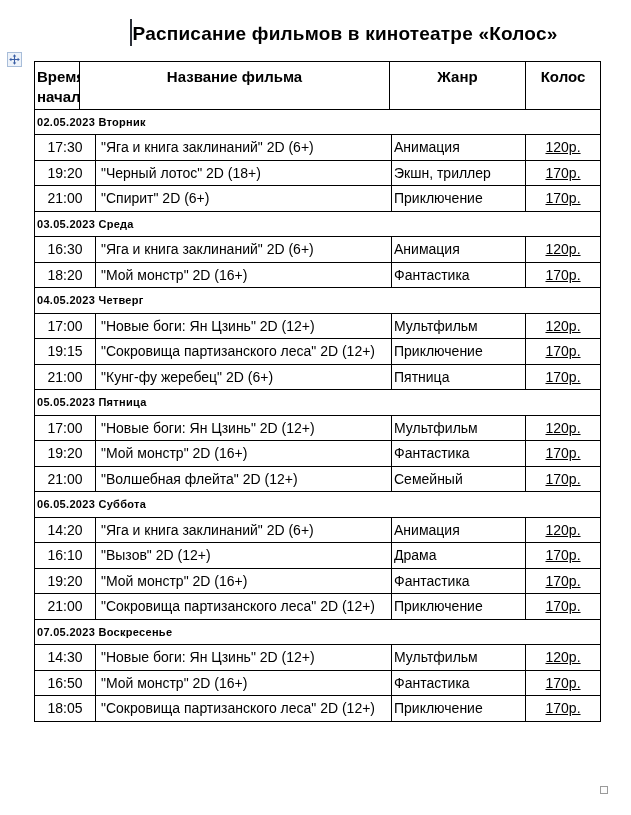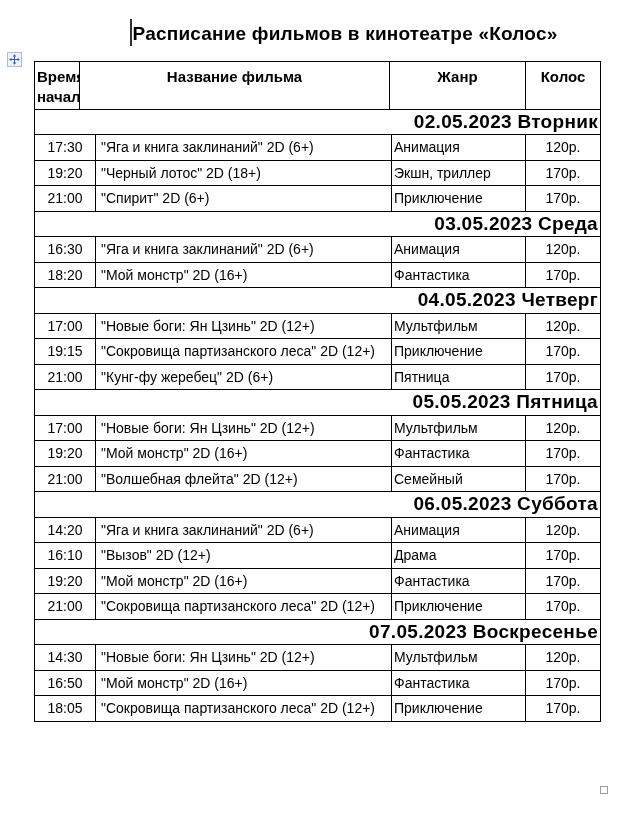--- a/index.html
+++ b/index.html
@@ -35,22 +35,22 @@
   th, td { border:1.4px solid #000; padding:0 2px; overflow:hidden; white-space:nowrap; }
   th {
     font-size:15px; font-weight:700; vertical-align:top; padding-top:5px;
     height:42px; text-align:center; white-space:normal; line-height:20px;
   }
   .body-tbl { margin-top:-1.4px; font-size:14px; }
   .body-tbl td { height:24.5px; }
   .c-time  { text-align:center;margin-top:8px; }
   .c-film  { text-align:left; padding-left:5px; }
   .c-genre { }
-  .c-price { text-align:center; }
-  .day-row td { text-align:right; font-weight:700; font-size:19px; letter-spacing:.3px; }
+  .c-price { text-align:center;text-decoration:underline; }
+  .day-row td { text-align:left; font-weight:700; font-size:11px; letter-spacing:.3px; }
 </style>
 </head>
 <body>
 
 <div class="screen">
 
   <div class="doc-title">
     <span class="caret"></span><span>Расписание фильмов в кинотеатре «Колос»</span>
   </div>
 

